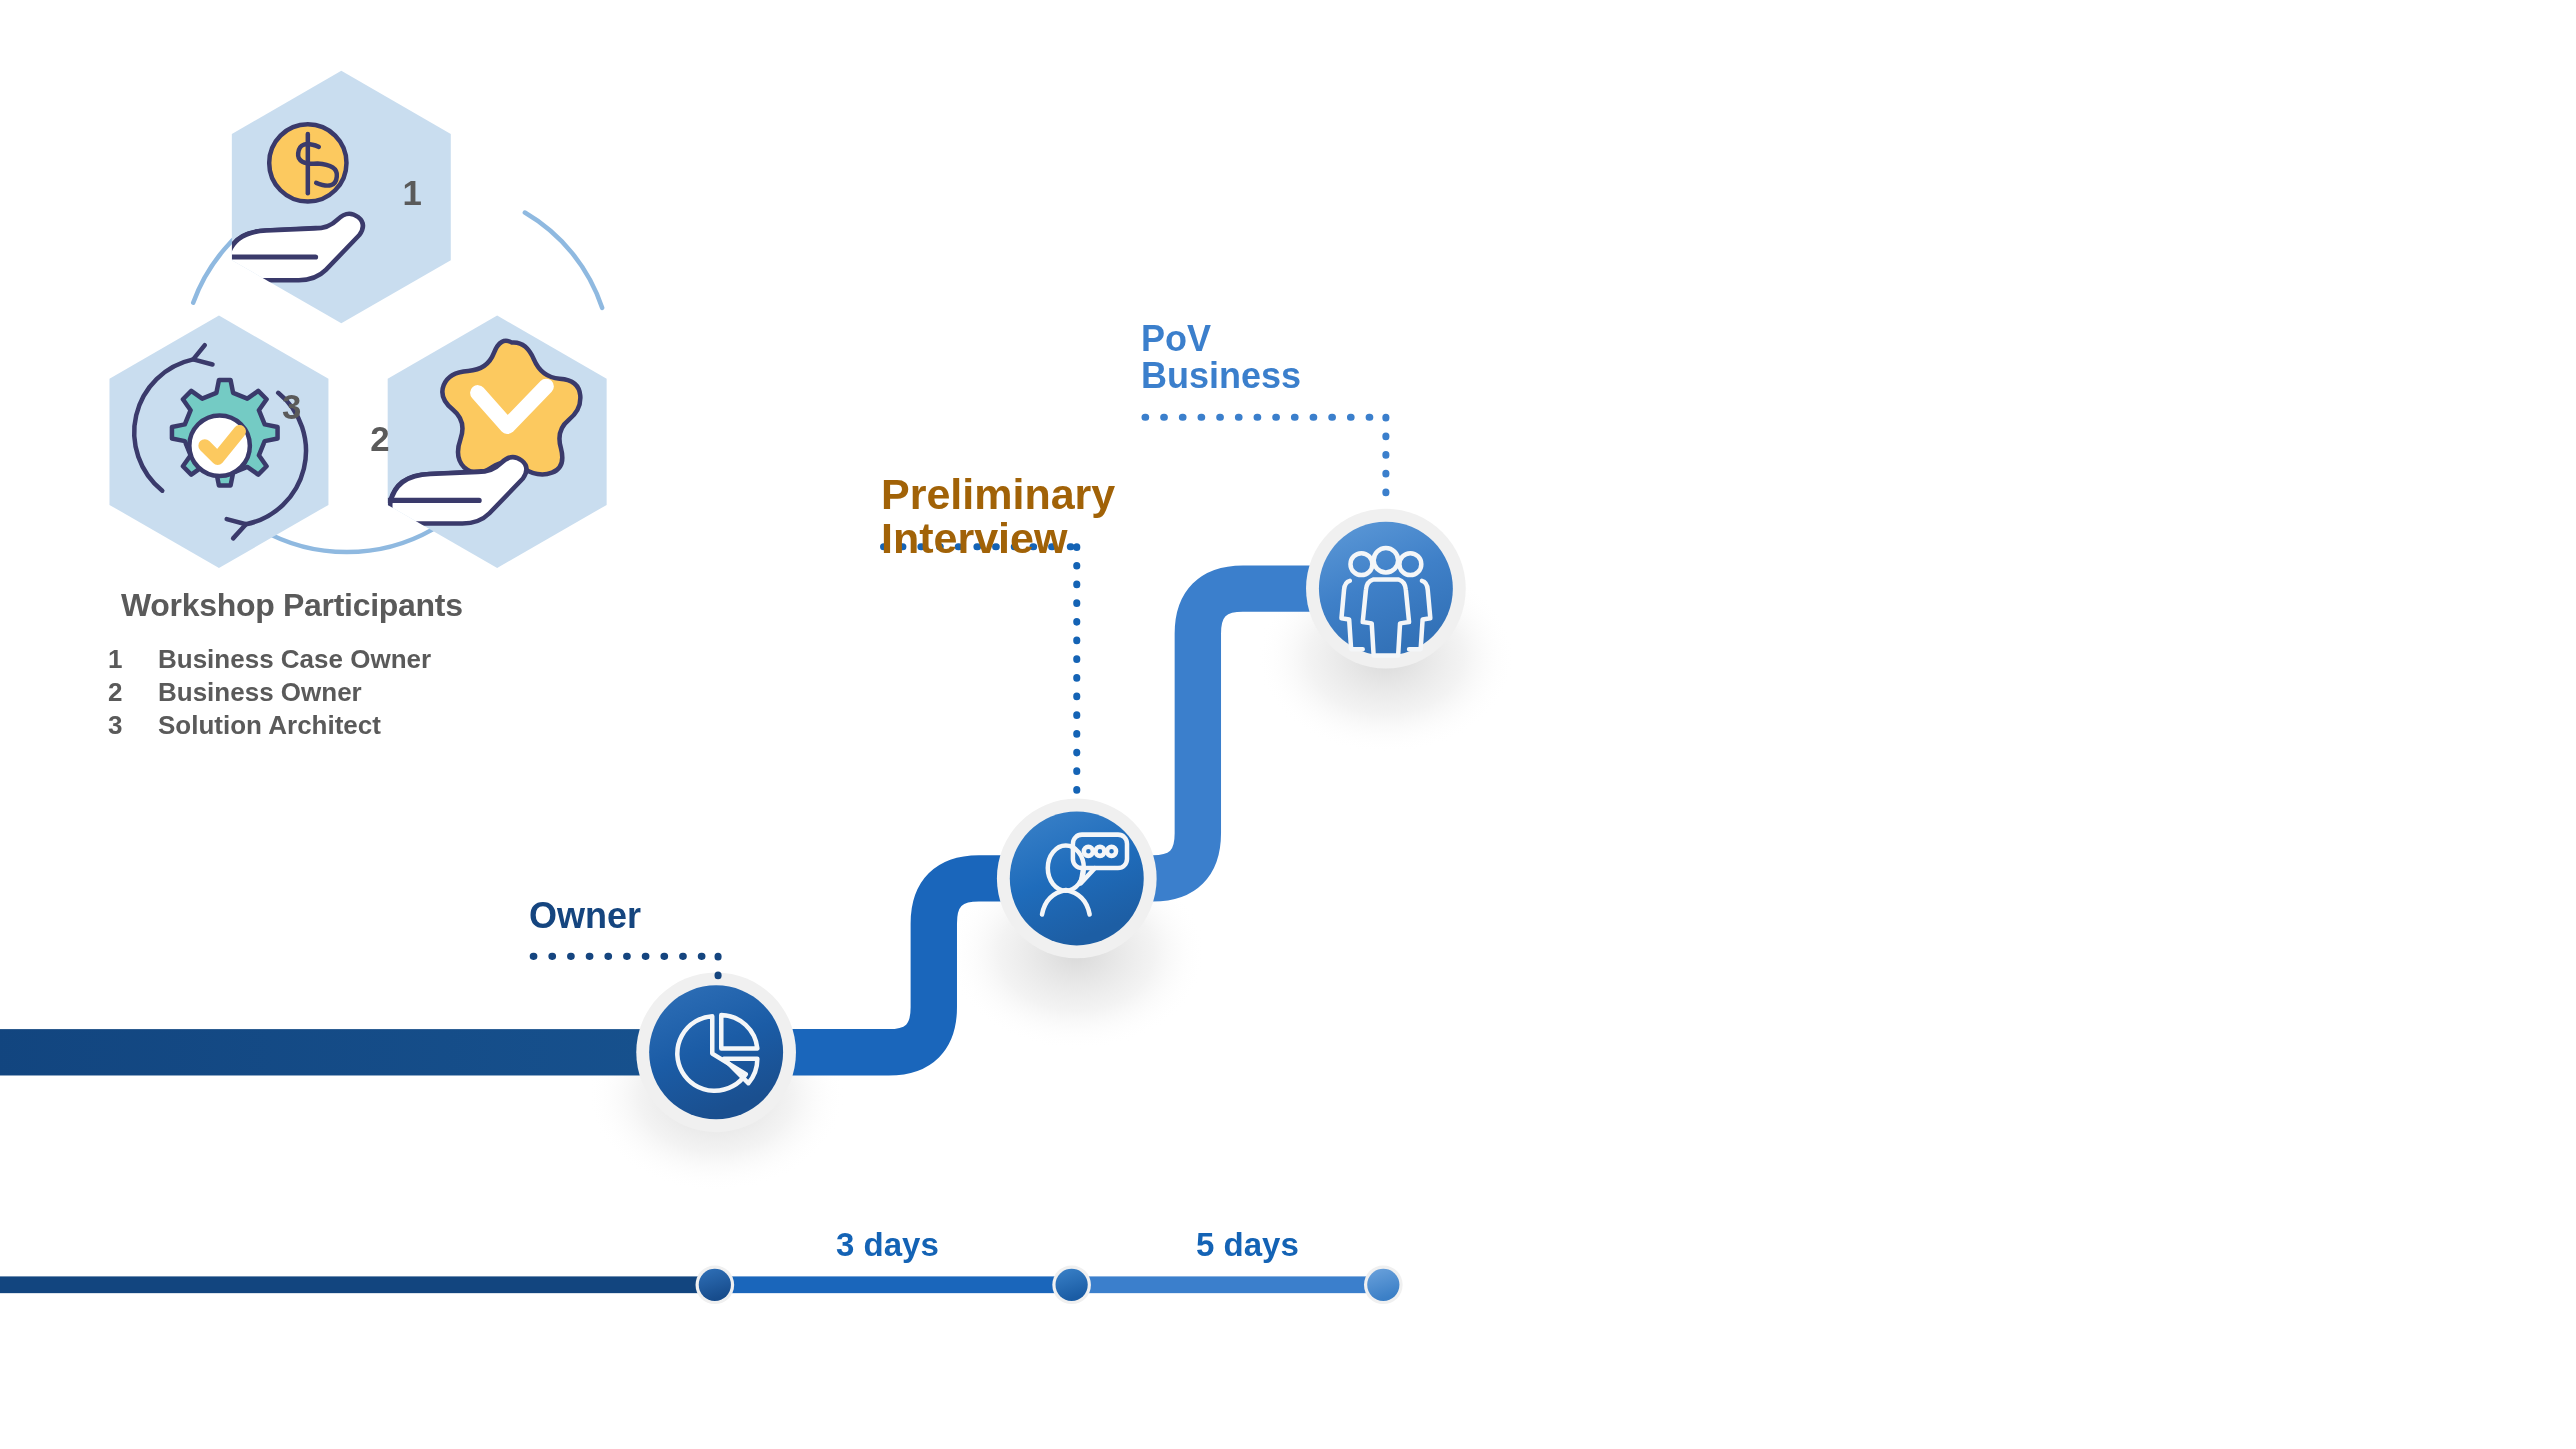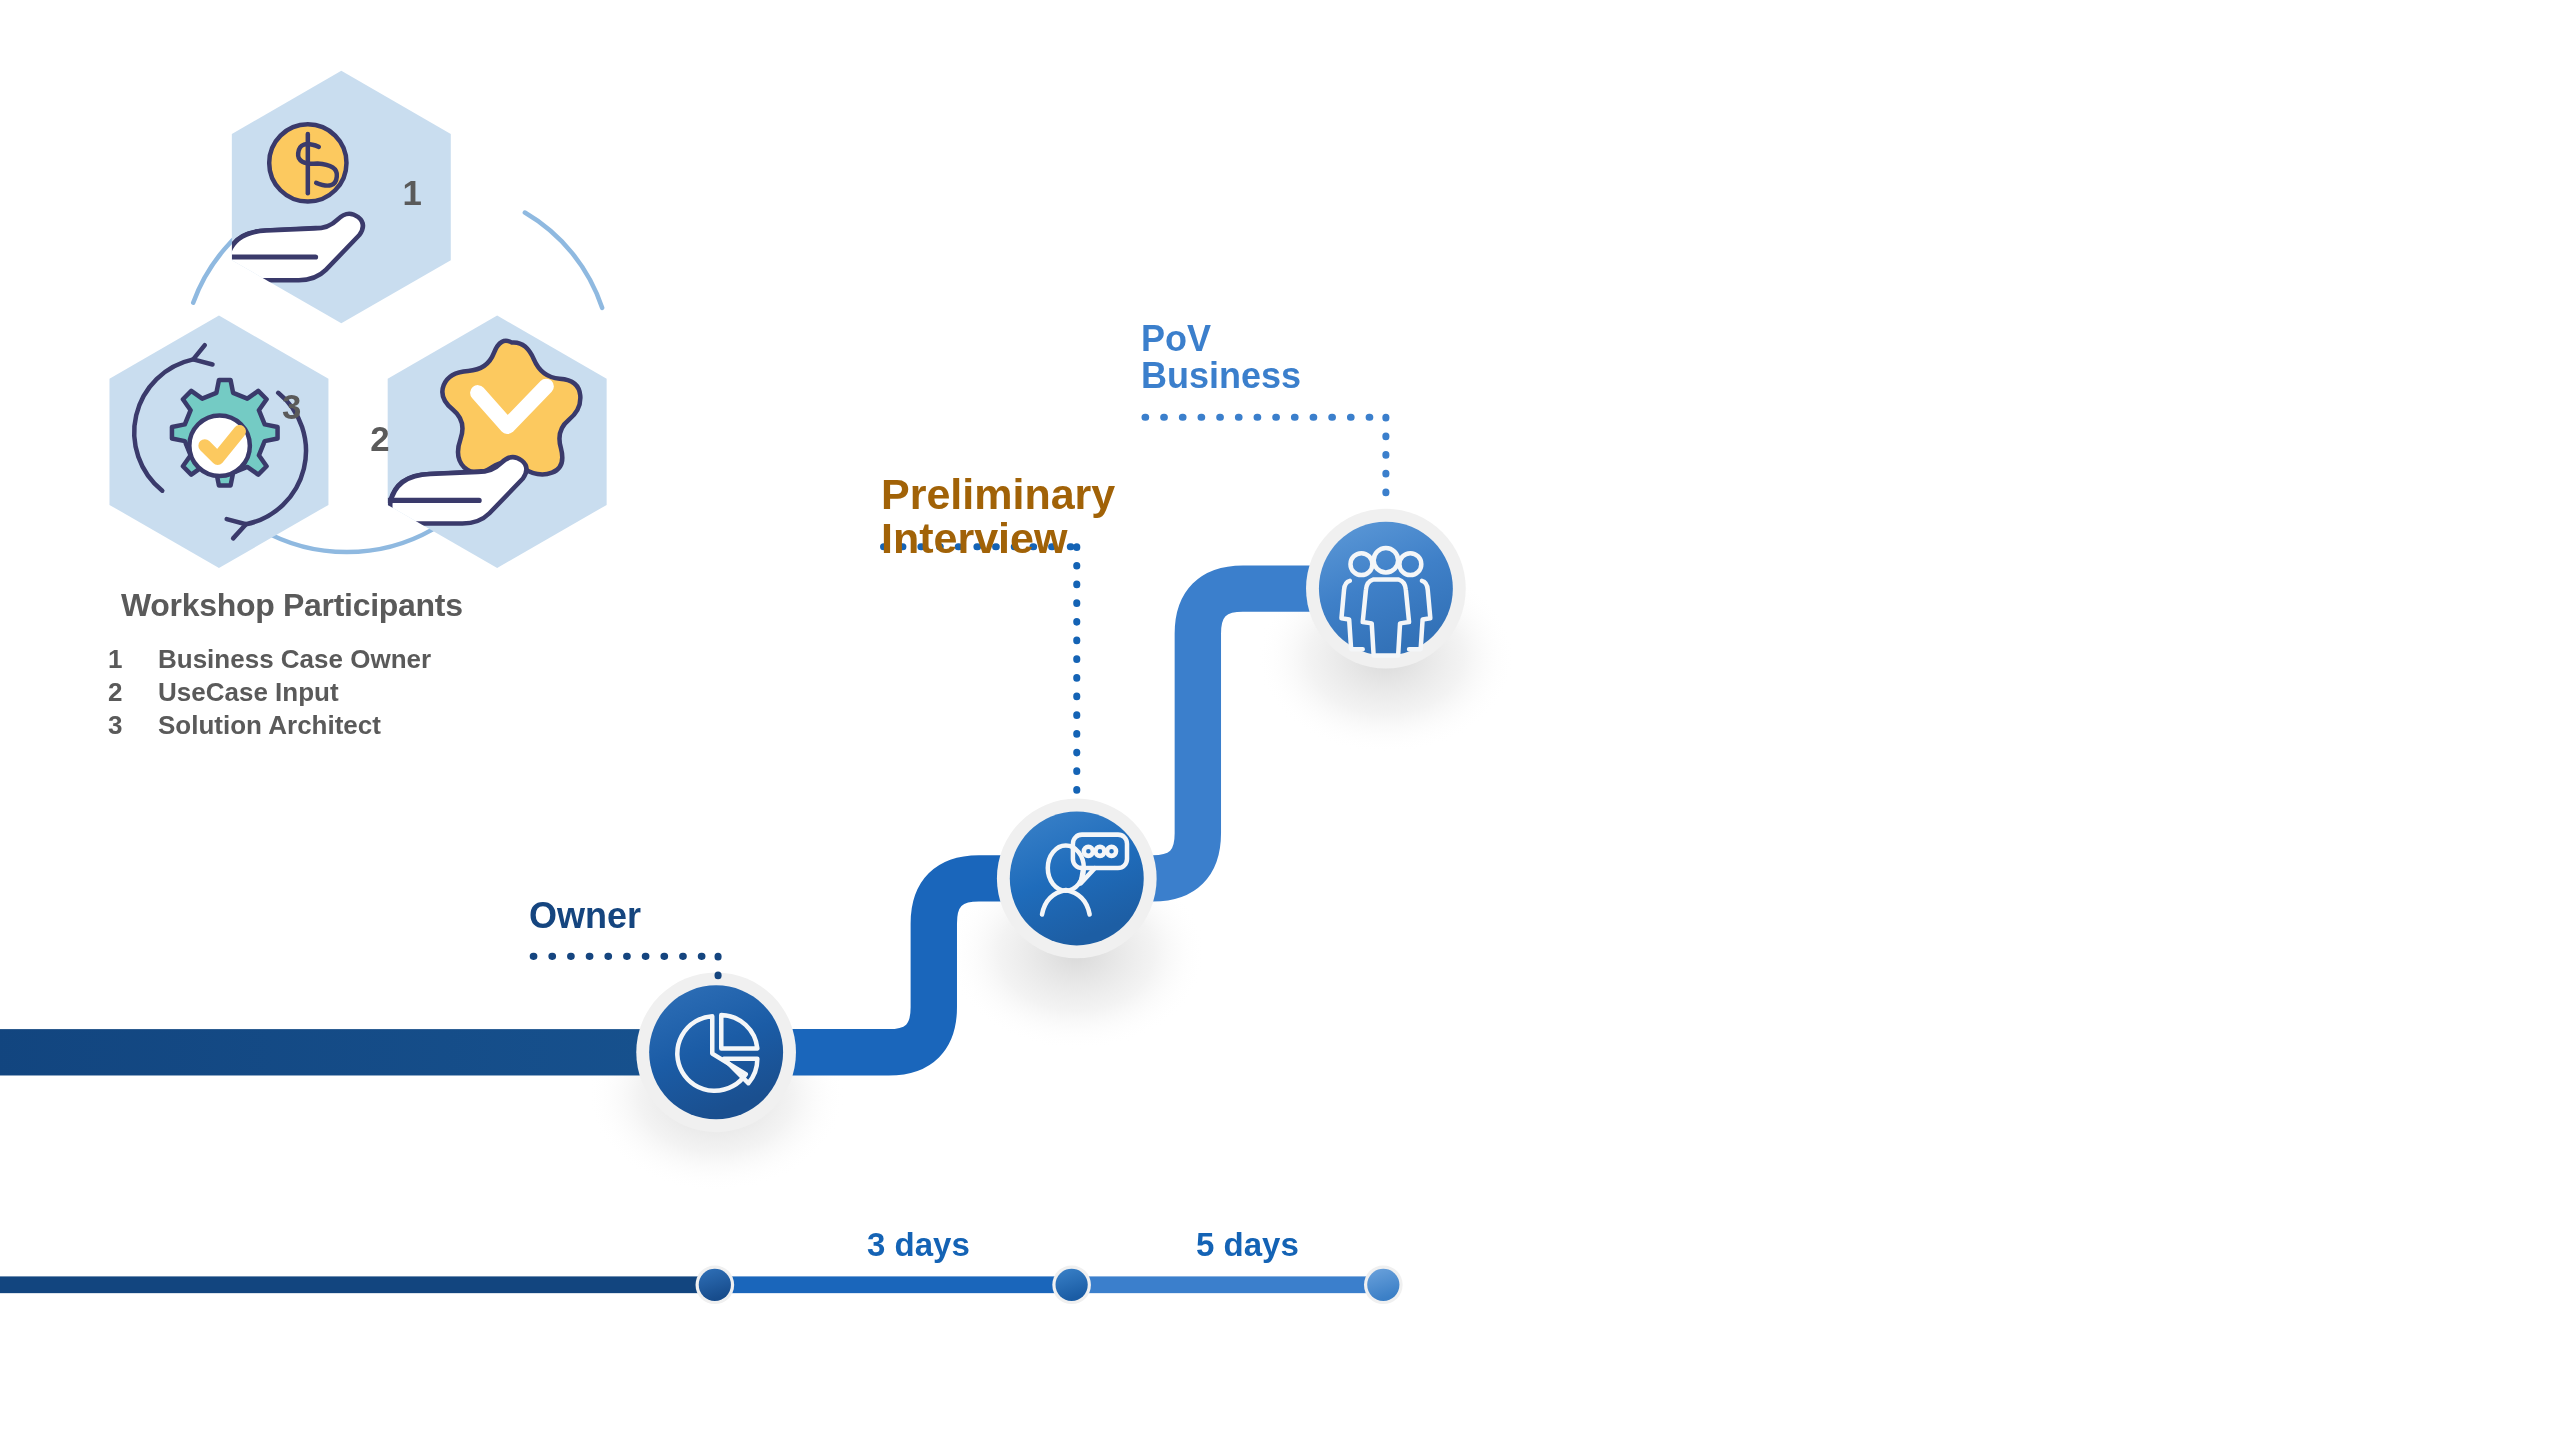--- a/index.html
+++ b/index.html
@@ -17,21 +17,21 @@
   .prow{display:flex;align-items:baseline;height:33px;}
   .pnum{width:50px;font-size:26px;font-weight:bold;color:#5a5a5a;}
   .ptxt{font-size:26px;color:#5a5a5a;white-space:nowrap;font-weight:bold;}
 
   .lbl{position:absolute;font-weight:bold;line-height:1.02;white-space:pre;}
   .lbl-input{left:529px;top:898px;font-size:36px;color:#15457f;}
   .lbl-prelim{left:881px;top:473px;font-size:43px;color:#a16207;}
   .lbl-pov{left:1141px;top:321px;font-size:36px;color:#3b7fcc;}
 
   .days{position:absolute;font-size:33px;font-weight:bold;color:#1463b5;white-space:nowrap;}
-  .days-3{left:867px;top:1226px;}
+  .days-3{left:836px;top:1226px;}
   .days-5{left:1196px;top:1226px;}
 </style>
 </head>
 <body>
 
 <div class="stage">
 
   <svg class="layer" viewBox="0 0 4000 2250">
     <defs>
       <clipPath id="clipHex1">
@@ -99,21 +99,21 @@
   </svg>
 
   <div class="participants-title">Workshop Participants</div>
   <div class="plist">
     <div class="prow">
       <span class="pnum">1</span>
       <span class="ptxt">Business Case Owner</span>
     </div>
     <div class="prow">
       <span class="pnum">2</span>
-      <span class="ptxt">UseCase Input</span>
+      <span class="ptxt">Business Owner</span>
     </div>
     <div class="prow">
       <span class="pnum">3</span>
       <span class="ptxt">Solution Architect</span>
     </div>
   </div>
 
   <svg class="layer" viewBox="0 0 4000 2250">
     <defs>
       <linearGradient id="gNode1" x1="0" y1="0" x2="0.4" y2="1">

